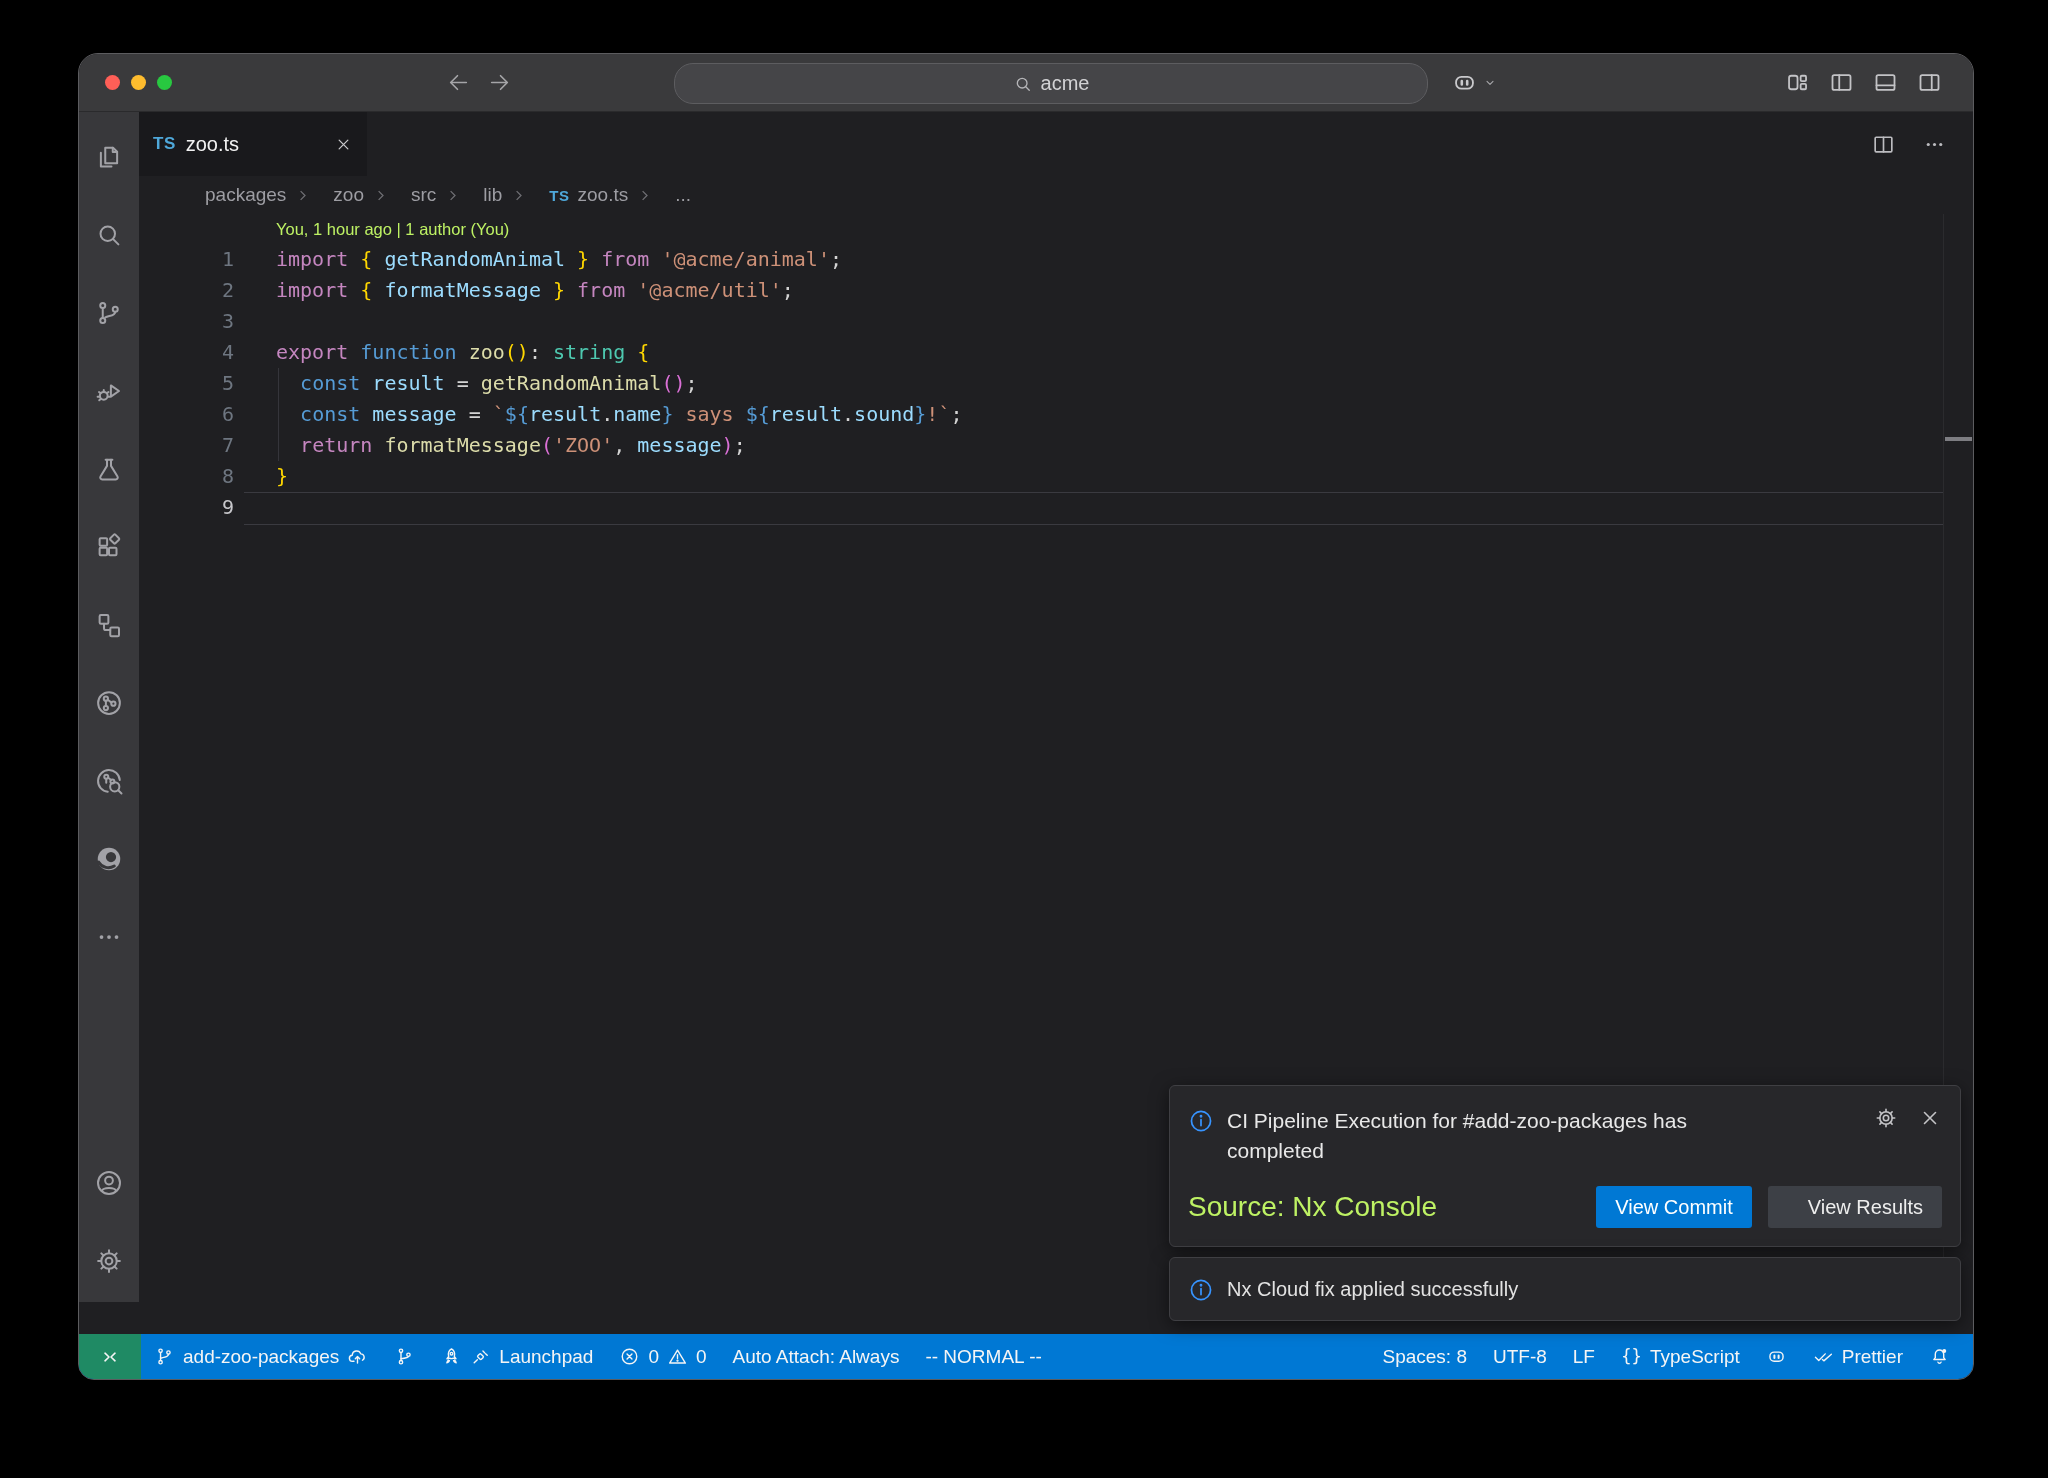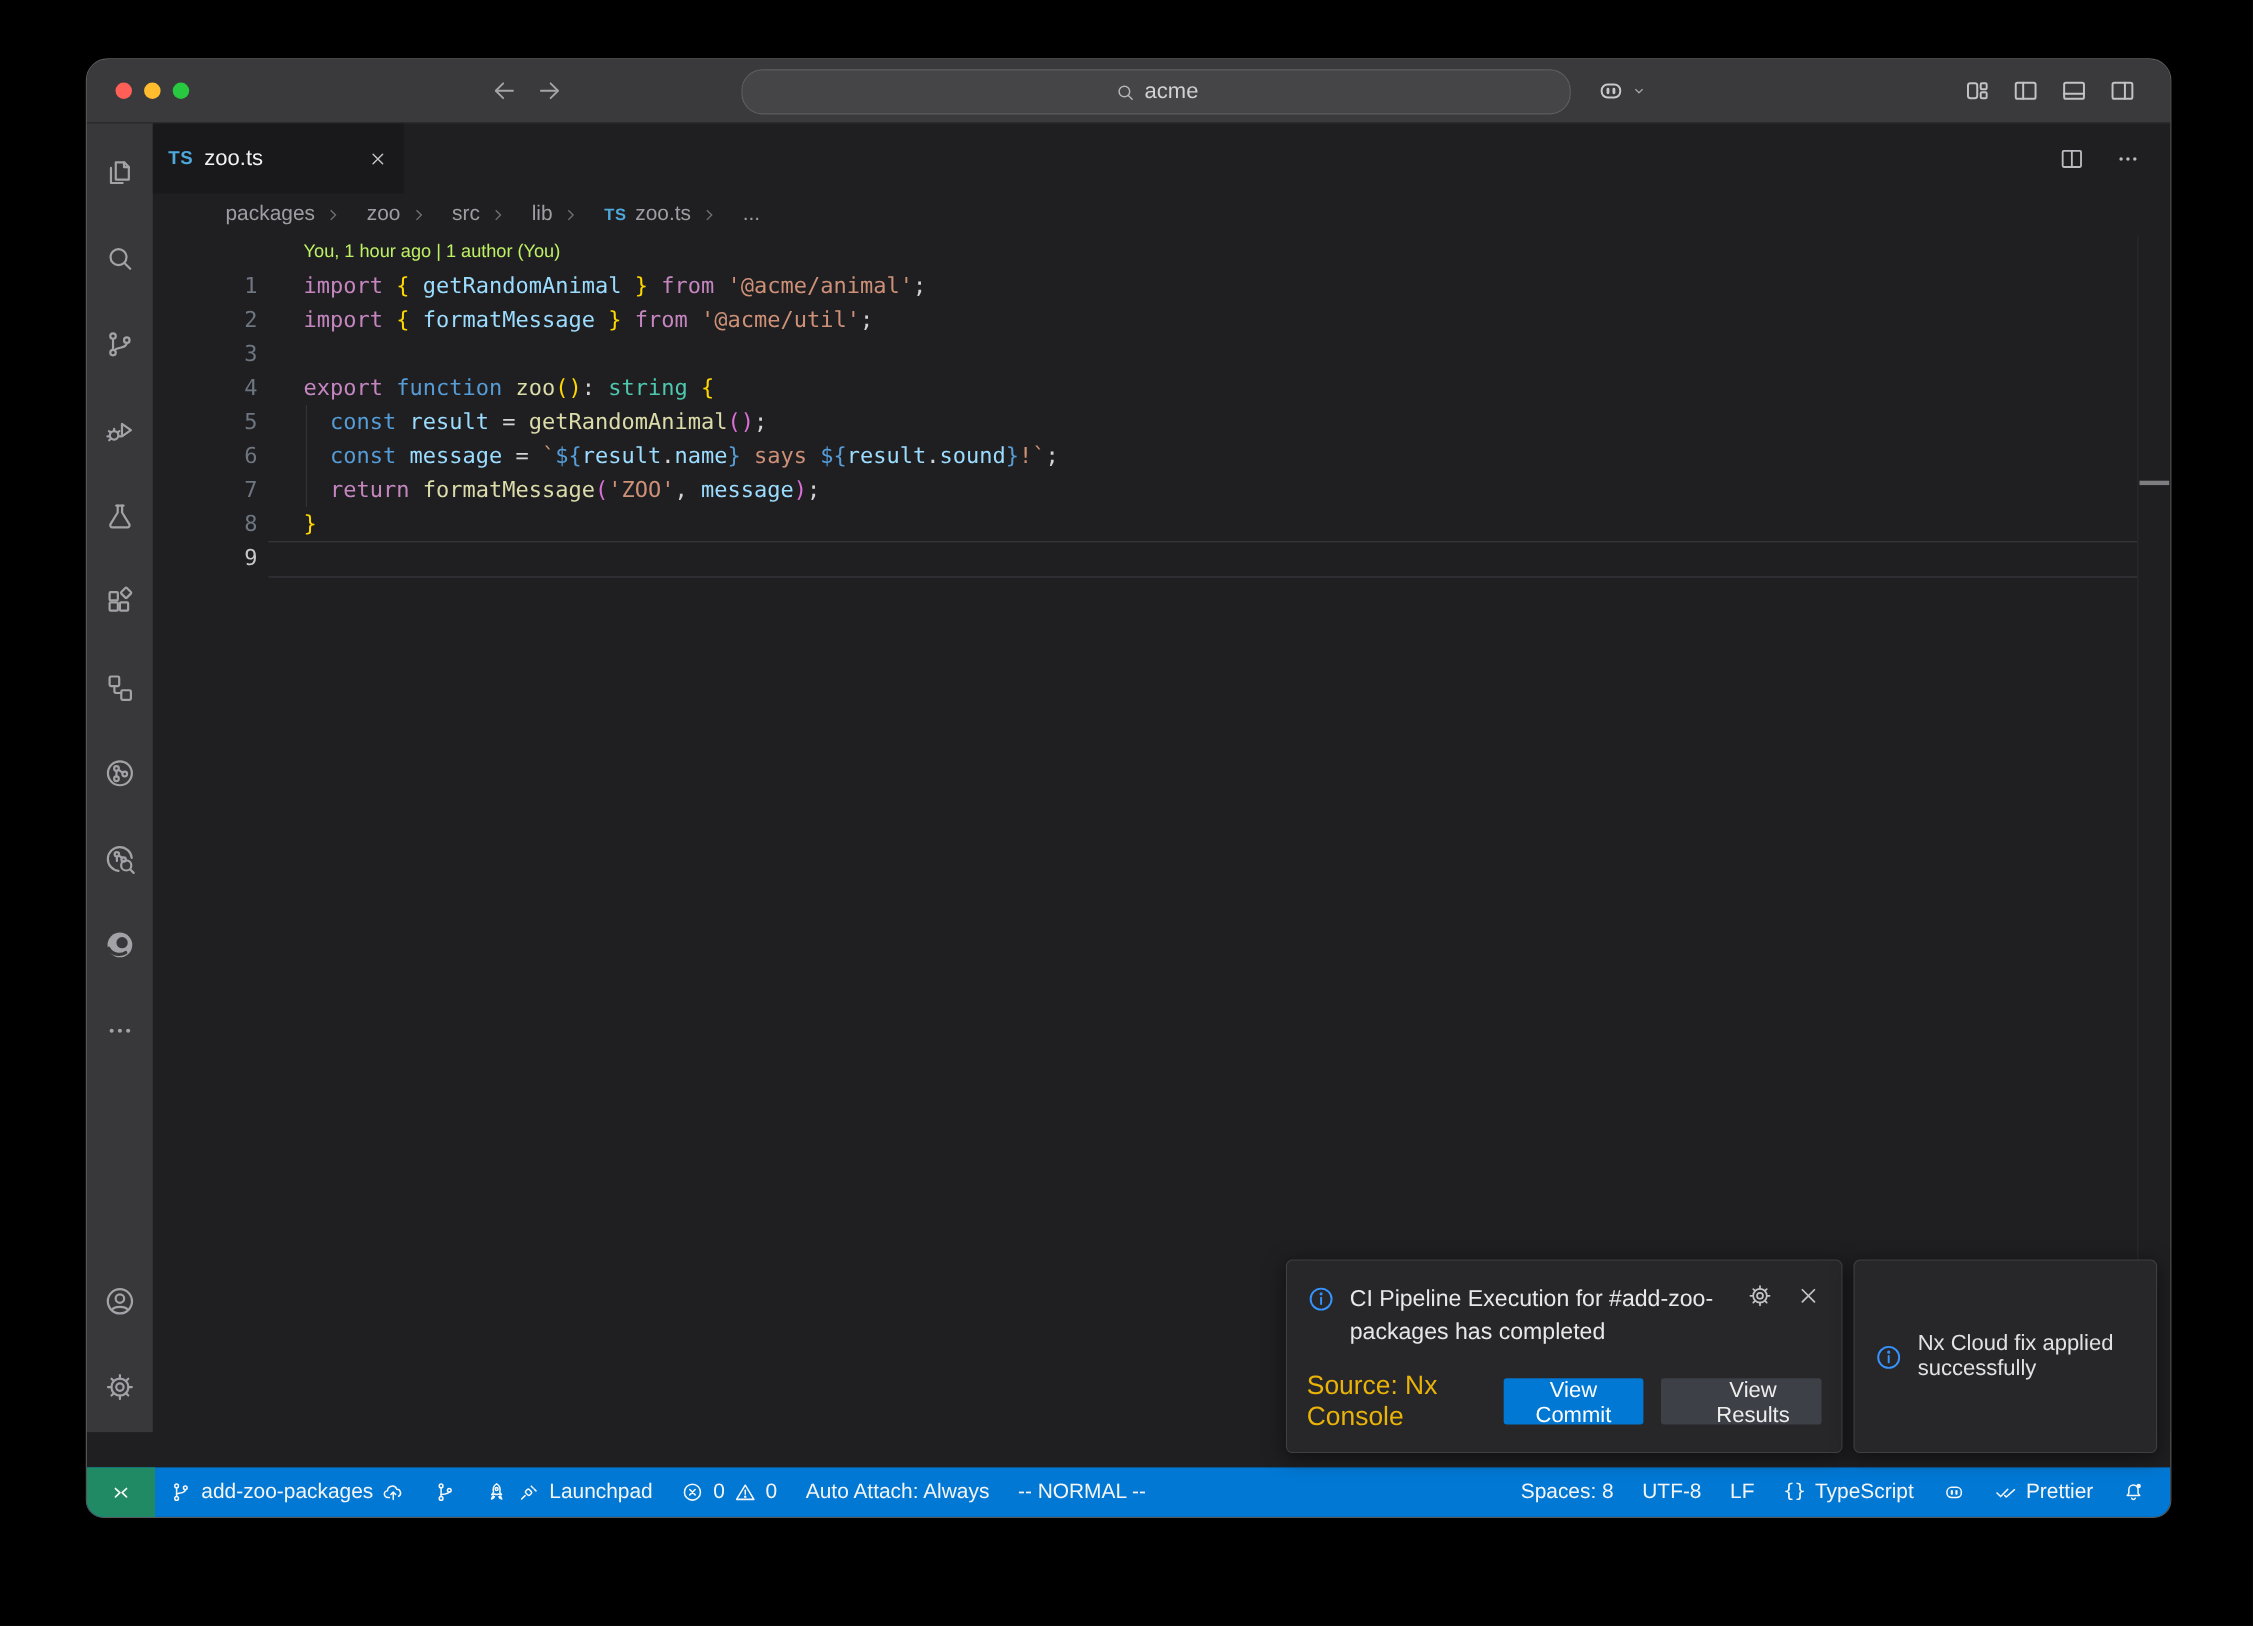--- a/index.html
+++ b/index.html
@@ -49,29 +49,29 @@
   .code-line{display:flex;height:31px;line-height:31px;}
   .ln{width:95px;flex:none;text-align:right;color:var(--ln);}
   .code-line.current .ln{color:var(--ln-active);}
   .lc{margin-left:42px;white-space:pre;color:#d4d4d4;}
   .indent-guide{position:absolute;left:139px;top:154px;width:1px;height:93px;background:#35353b;}
   .current-overlay{position:absolute;left:105px;right:30px;top:278px;height:31px;
                    border-top:1px solid #3a3a40;border-bottom:1px solid #3a3a40;pointer-events:none;}
   .ruler{position:absolute;right:0;top:0;bottom:0;width:29px;border-left:1px solid #2b2b2e;cursor:pointer;}
   .ruler-tick{position:absolute;right:1px;top:223px;width:27px;height:4px;background:#7d7d82;}
   
-  .toasts{position:absolute;right:12px;bottom:58px;width:792px;display:flex;flex-direction:row;gap:10px;z-index:5;}
+  .toasts{position:absolute;right:12px;bottom:58px;width:792px;display:flex;flex-direction:column;gap:10px;z-index:5;}
   .toast{background:#27272a;border:1px solid #3f3f43;border-radius:6px;box-shadow:0 4px 18px rgba(0,0,0,.5);}
   .toast-head{display:flex;align-items:flex-start;padding:20px 18px 6px 18px;gap:13px;}
   .toast .ic.info{width:26px;height:26px;color:var(--info-blue);flex:none;margin-top:2px;}
   .toast-title{font-size:21px;line-height:1.43;color:#e8e8e8;max-width:545px;}
   .toast-tools{margin-left:auto;display:flex;gap:20px;color:#c3c3c6;}
   .toast-tools .ic{width:24px;height:24px;cursor:pointer;}
   .toast-foot{display:flex;align-items:center;padding:14px 18px 18px 18px;}
-  .toast-source{font-size:24px;color:#eab308;}
+  .toast-source{font-size:28px;color:#bef264;}
   .toast-buttons{margin-left:auto;display:flex;gap:16px;}
   .btn{height:42px;padding:0 19px;border:none;border-radius:3px;font-size:20px;
        font-family:"Liberation Sans",sans-serif;color:#fff;cursor:pointer;}
   .btn.primary{background:var(--accent);}
   .btn.secondary{background:#3d4046;color:#eeeeee;padding-left:40px;}
   .toast-simple{display:flex;align-items:center;gap:13px;padding:17px 18px;}
   .toast-msg{font-size:20px;color:#e2e2e2;}
   
   .statusbar{height:45px;flex:none;background:var(--accent);display:flex;align-items:stretch;
              color:#f5f5f5;font-size:19px;margin-top:32px;}

